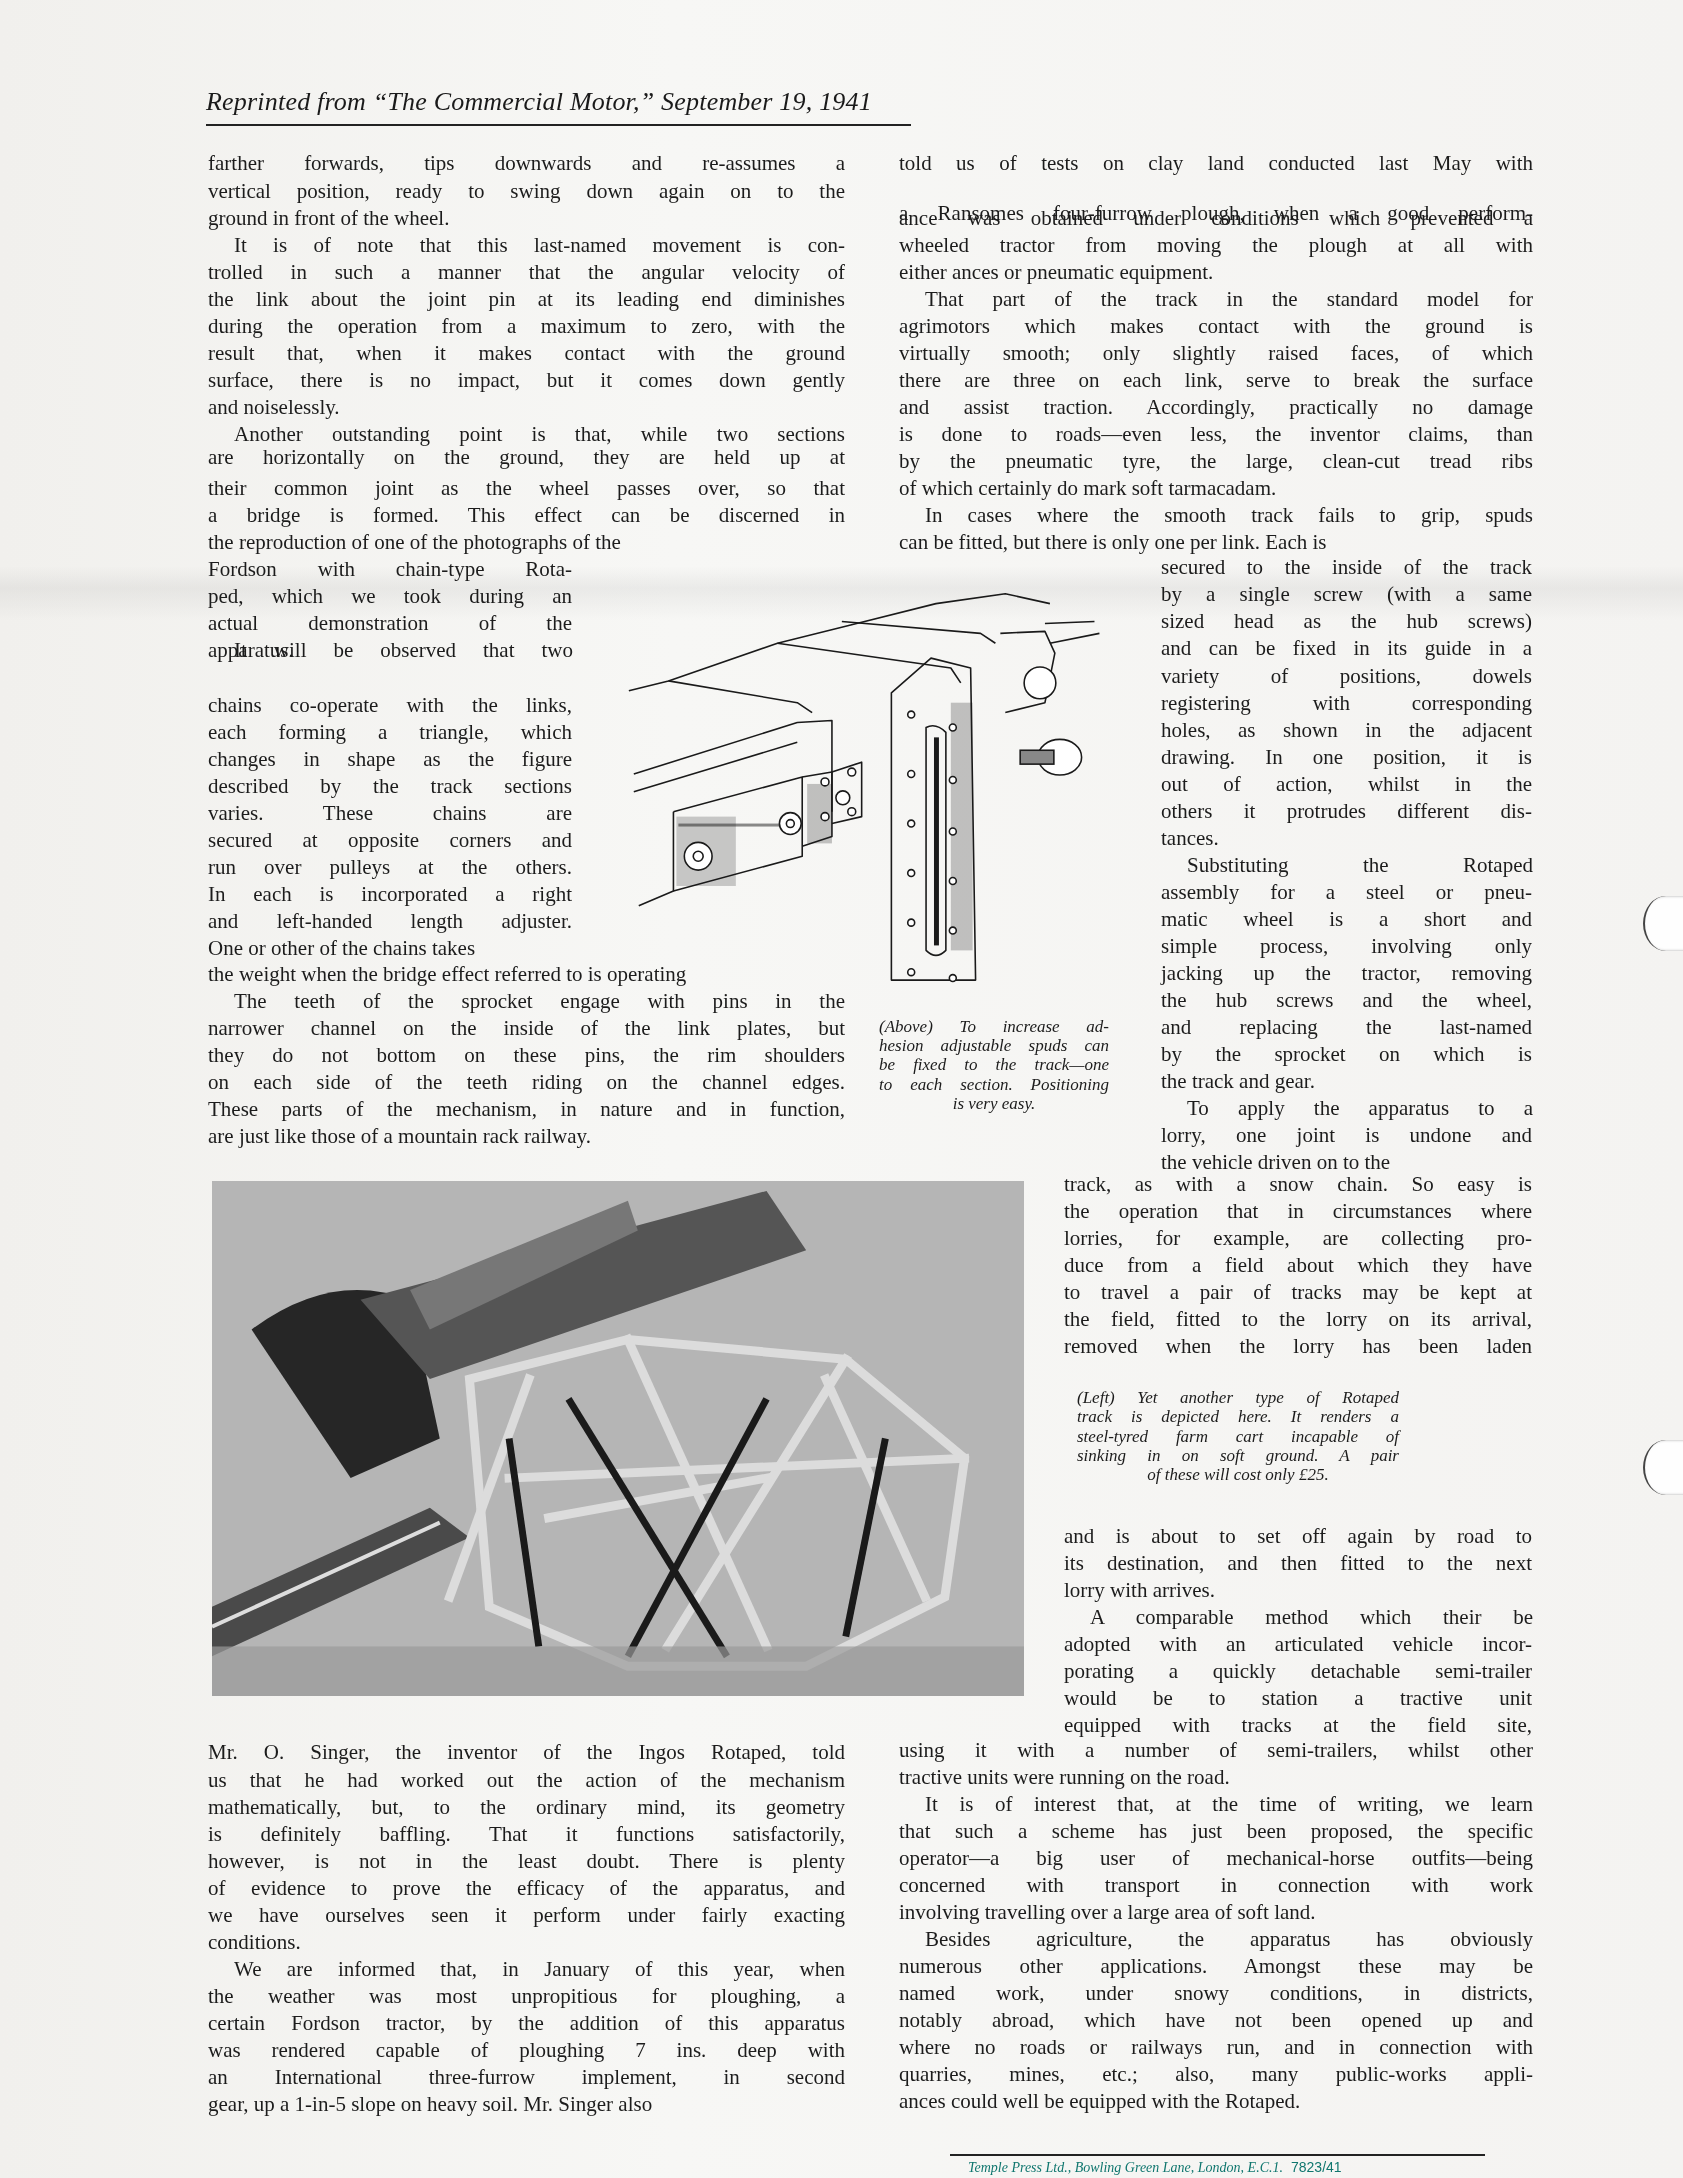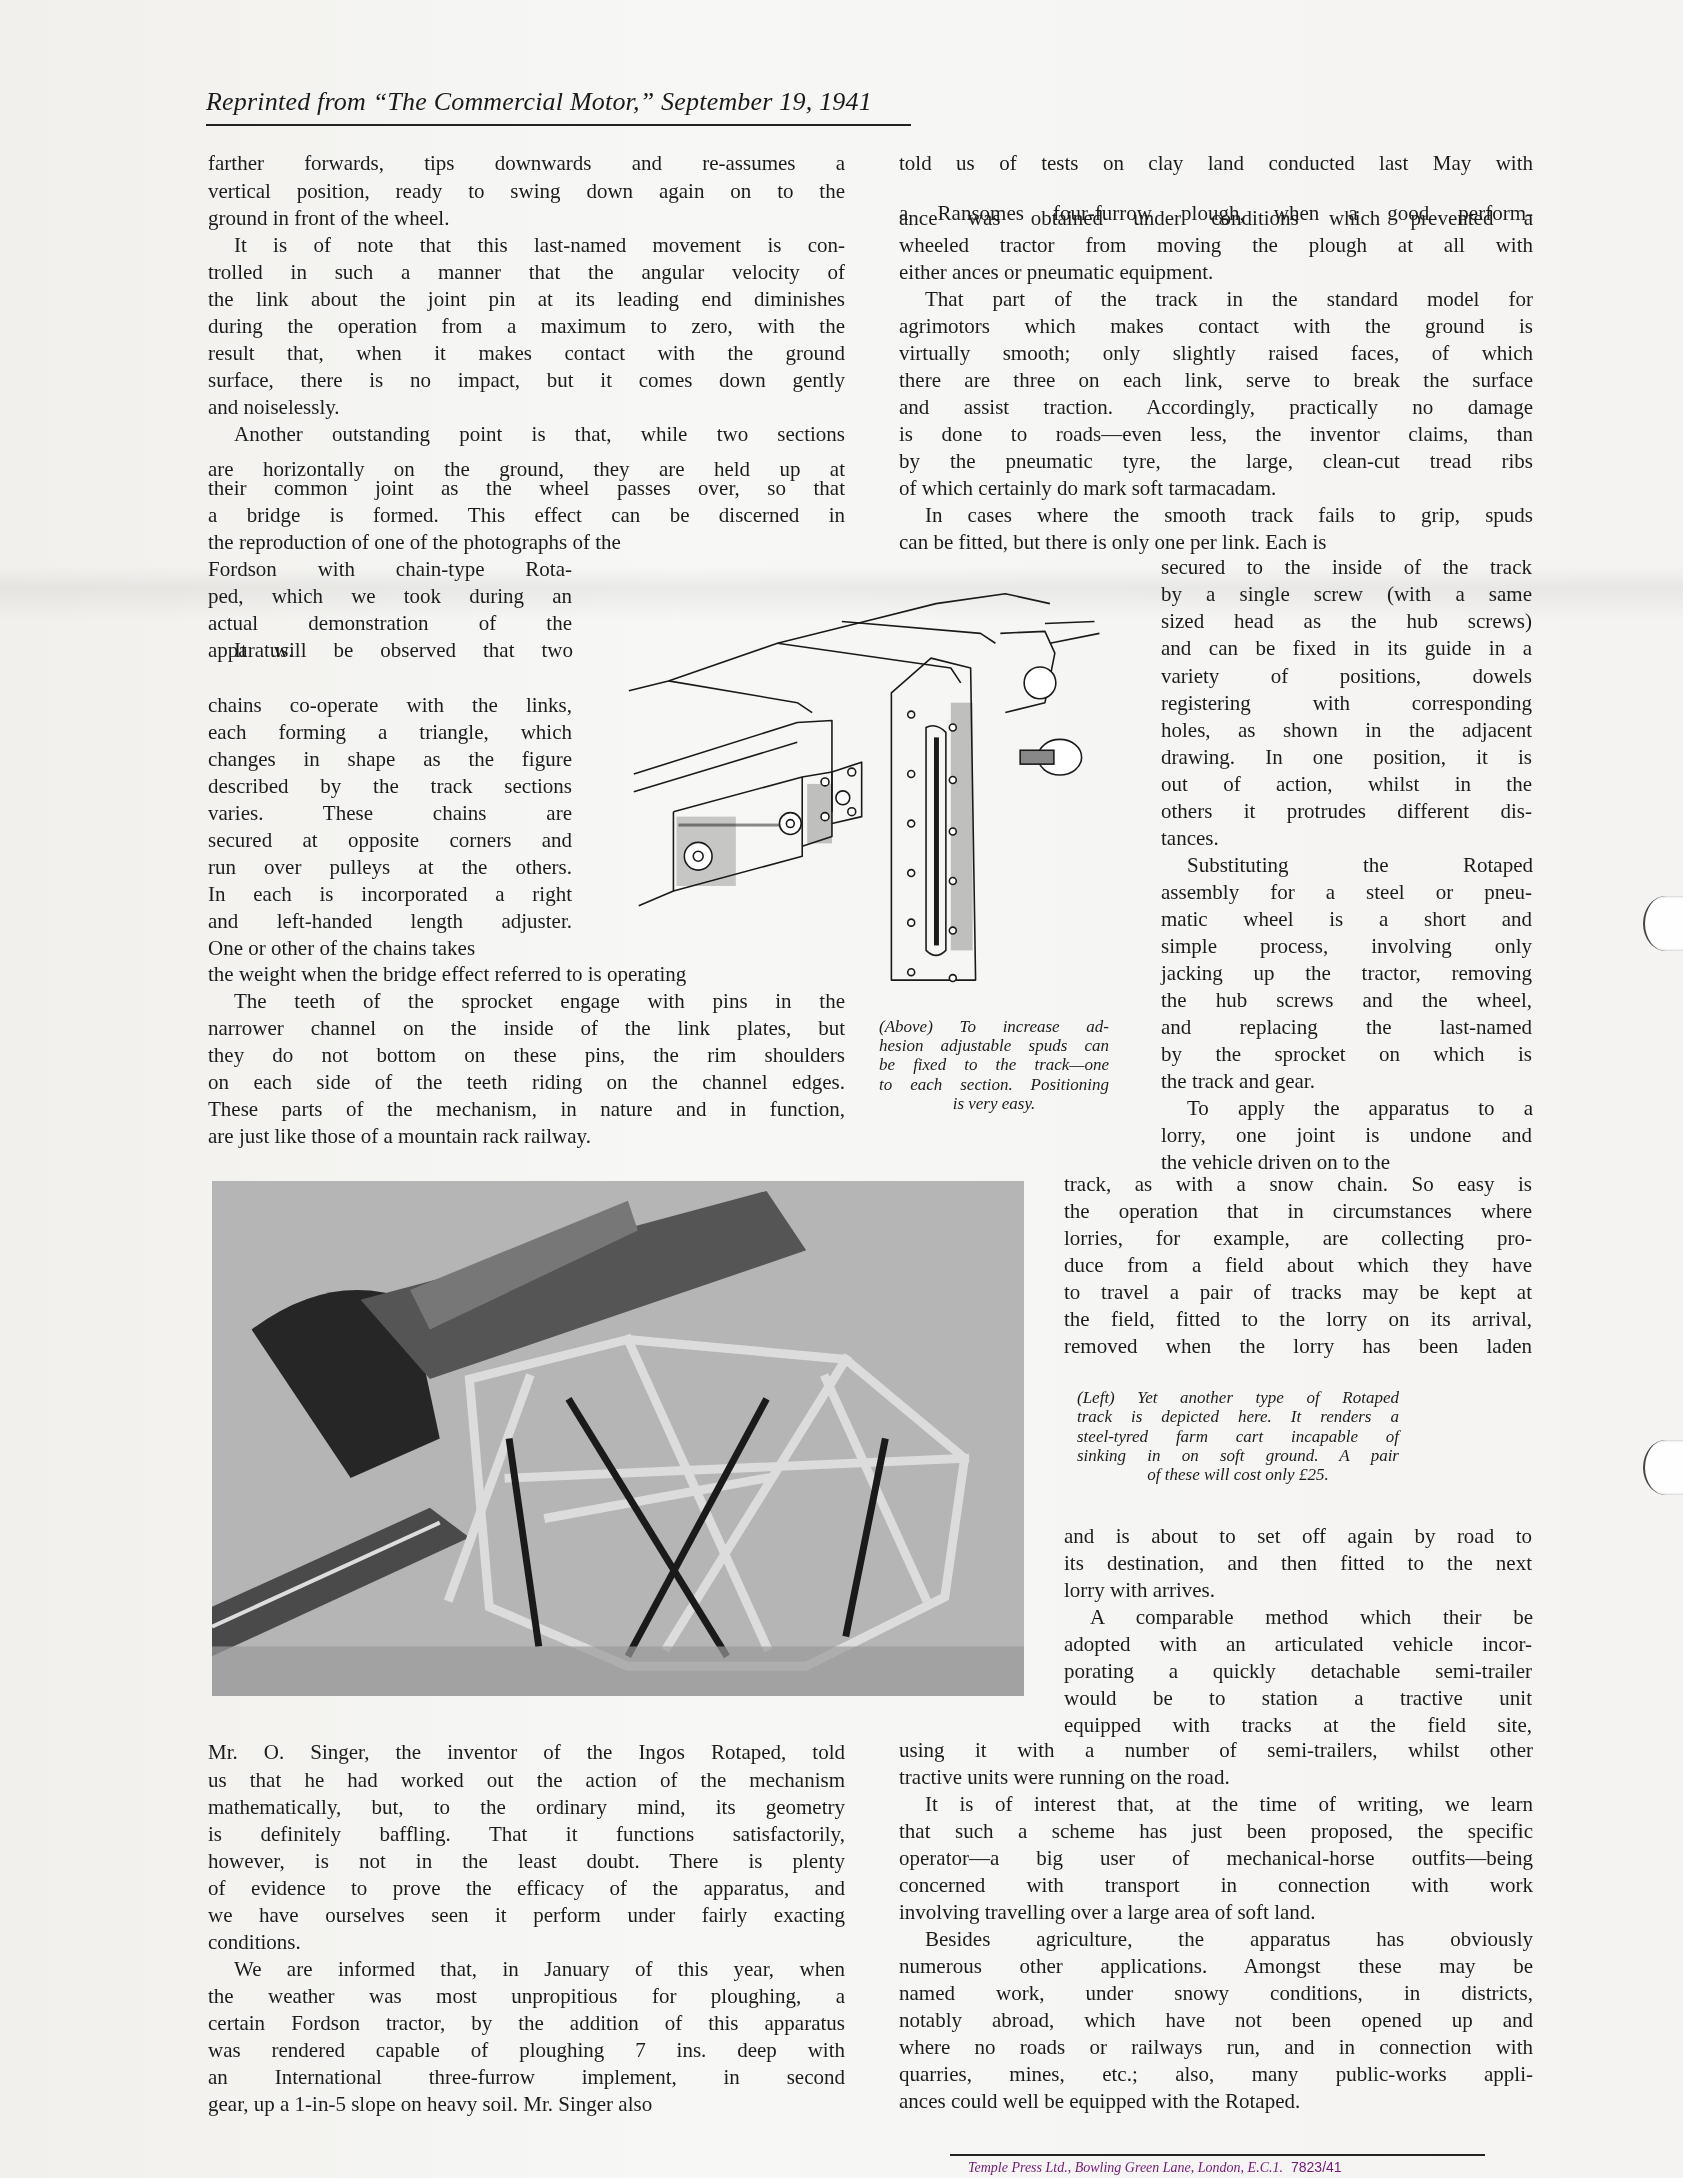--- a/index.html
+++ b/index.html
@@ -41,21 +41,21 @@
     position: absolute; left: 212px; top: 1181px; width: 812px; height: 515px;
     background:
       radial-gradient(ellipse at 70% 55%, #3a3a3a 0%, #555 25%, #9a9a9a 55%, #bdbdbd 80%),
       #aaa;
     overflow: hidden;
   }
   .drawing { position: absolute; left: 609px; top: 564px; width: 540px; height: 426px; }
   .footer-rule { position: absolute; left: 950px; top: 2154px; width: 535px; height: 2px; background: #222; }
   .footer {
     position: absolute; left: 968px; top: 2159px; font-family: "Liberation Serif", serif;
-    font-style: italic; font-size: 14px; color: #701a75; white-space: nowrap;
+    font-style: italic; font-size: 14px; color: #0f766e; white-space: nowrap;
   }
   .footer .num { font-style: normal; font-family: "Liberation Sans", sans-serif; font-size: 14px; margin-left: 8px; }
   .punch {
     position: absolute; width: 44px; height: 55px; border-radius: 50% 0 0 50%;
     background: #fefefe; box-shadow: -2px 0 3px rgba(0,0,0,0.35) inset;
     border-left: 2px solid #444;
   }
 </style>
 </head>
 <body>
@@ -70,21 +70,21 @@
     <div class="line" style="left: 208px; top: 178px; width: 637px;">vertical position, ready to swing down again on to the</div>
     <div class="line last" style="left: 208px; top: 205px; width: 637px;">ground in front of the wheel.</div>
     <div class="line" style="left: 234px; top: 232px; width: 611px;">It is of note that this last-named movement is con-</div>
     <div class="line" style="left: 208px; top: 259px; width: 637px;">trolled in such a manner that the angular velocity of</div>
     <div class="line" style="left: 208px; top: 286px; width: 637px;">the link about the joint pin at its leading end diminishes</div>
     <div class="line" style="left: 208px; top: 313px; width: 637px;">during the operation from a maximum to zero, with the</div>
     <div class="line" style="left: 208px; top: 340px; width: 637px;">result that, when it makes contact with the ground</div>
     <div class="line" style="left: 208px; top: 367px; width: 637px;">surface, there is no impact, but it comes down gently</div>
     <div class="line last" style="left: 208px; top: 394px; width: 637px;">and noiselessly.</div>
     <div class="line" style="left: 234px; top: 421px; width: 611px;">Another outstanding point is that, while two sections</div>
-    <div class="line" style="left: 208px; top: 456px; width: 637px;">are horizontally on the ground, they are held up at</div>
+    <div class="line" style="left: 208px; top: 444px; width: 637px;">are horizontally on the ground, they are held up at</div>
     <div class="line" style="left: 208px; top: 475px; width: 637px;">their common joint as the wheel passes over, so that</div>
     <div class="line" style="left: 208px; top: 502px; width: 637px;">a bridge is formed.  This effect can be discerned in</div>
     <div class="line last" style="left: 208px; top: 529px; width: 637px;">the reproduction of one of the photographs of the</div>
     <div class="line" style="left: 208px; top: 556px; width: 364px;">Fordson with chain-type Rota-</div>
     <div class="line" style="left: 208px; top: 583px; width: 364px;">ped, which we took during an</div>
     <div class="line" style="left: 208px; top: 610px; width: 364px;">actual demonstration of the</div>
     <div class="line last" style="left: 208px; top: 637px; width: 364px;">apparatus.</div>
     <div class="line" style="left: 234px; top: 637px; width: 339px;">It will be observed that two</div>
     <div class="line" style="left: 208px; top: 692px; width: 364px;">chains co-operate with the links,</div>
     <div class="line" style="left: 208px; top: 719px; width: 364px;">each forming a triangle, which</div>

